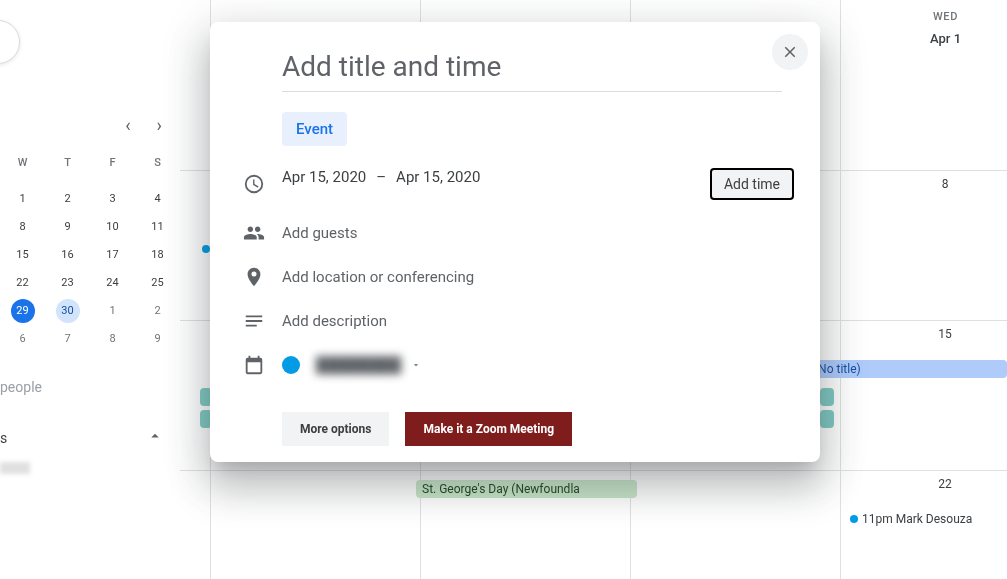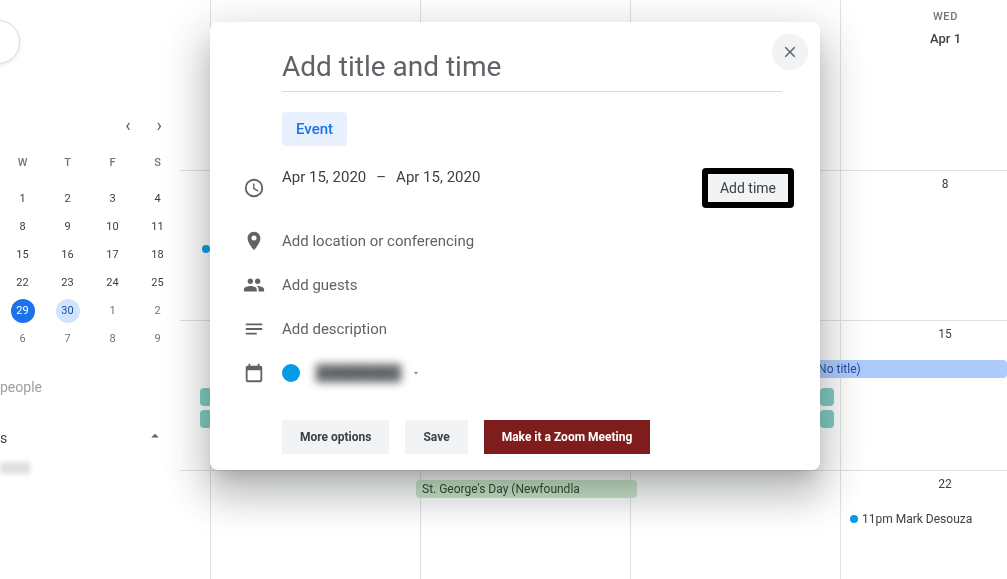--- a/index.html
+++ b/index.html
@@ -40,21 +40,21 @@
   .title-input { margin-left: 56px; width: 500px; border: none; border-bottom: 1px solid #dadce0; font-size: 28px; color: #0369a1; padding: 4px 0 8px 0; outline: none; background: transparent; }
   .title-input::placeholder { color: #5f6368; }
   .tab-row { margin-left: 56px; margin-top: 20px; }
   .tab-chip { display: inline-block; background: #e8f0fe; color: #1a73e8; font-size: 15px; font-weight: 500; padding: 8px 14px; border-radius: 4px; }
   .field-row { display: flex; align-items: center; margin-top: 22px; }
   .field-icon { width: 56px; display: flex; justify-content: center; }
   .field-icon svg { width: 22px; height: 22px; fill: #5f6368; }
   .field-body { flex: 1; font-size: 15px; color: #3c4043; display: flex; }
   .placeholder { color: #5f6368; }
   .dash { margin: 0 10px; color: #3c4043; }
-  .add-time-btn { margin-left: auto; margin-right: 10px; background: #f1f3f4; border: 6px solid #000000; border-radius: 4px; padding: 6px 12px; font-size: 14px; color: #3c4043; cursor: pointer; }
+  .add-time-btn { margin-left: auto; margin-right: 10px; background: #f1f3f4; border: 2px solid #000000; border-radius: 4px; padding: 6px 12px; font-size: 14px; color: #3c4043; cursor: pointer; }
   .cal-dot { width: 18px; height: 18px; border-radius: 50%; background: #039be5; margin-right: 16px; }
   .cal-name { color: #5f6368; filter: blur(4px); }
   .dd-arrow { margin-left: 10px; }
   .dd-arrow svg { width: 10px; height: 10px; fill: #5f6368; }
   .btn-row { display: flex; gap: 16px; margin-top: 36px; margin-left: 56px; }
   .btn { padding: 10px 18px; border-radius: 0; font-size: 12px; font-weight: 700; cursor: pointer; border: none; }
   .btn-flat { background: #f1f3f4; color: #3c4043; }
   .btn-primary { background: #7f1d1d; color: #fff; }
 </style>
 </head>
@@ -182,33 +182,33 @@
         <span>Apr 15, 2020</span>
         <span class="dash">–</span>
         <span>Apr 15, 2020</span>
         <button class="add-time-btn">Add time</button>
       </div>
     </div>
 
     <div class="field-row">
       <div class="field-icon">
           <svg viewBox="0 0 24 24">
+            <path d="M16 11c1.66 0 3-1.34 3-3s-1.34-3-3-3-3 1.34-3 3 1.34 3 3 3zm-8 0c1.66 0 3-1.34 3-3S9.66 5 8 5 5 6.34 5 8s1.34 3 3 3zm0 2c-2.33 0-7 1.17-7 3.5V19h14v-2.5C15 14.17 10.33 13 8 13zm8 0c-.29 0-.62.02-.97.05 1.16.84 1.97 1.97 1.97 3.45V19h6v-2.5c0-2.33-4.67-3.5-7-3.5z"></path>
+          </svg>
+        </div>
+      <div class="field-body placeholder">Add guests</div>
+    </div>
+
+    <div class="field-row">
+      <div class="field-icon">
+          <svg viewBox="0 0 24 24">
             <path d="M12 2C8.13 2 5 5.13 5 9c0 5.25 7 13 7 13s7-7.75 7-13c0-3.87-3.13-7-7-7zm0 9.5A2.5 2.5 0 1 1 12 6a2.5 2.5 0 0 1 0 5.5z"></path>
           </svg>
         </div>
       <div class="field-body placeholder">Add location or conferencing</div>
-    </div>
-
-    <div class="field-row">
-      <div class="field-icon">
-          <svg viewBox="0 0 24 24">
-            <path d="M16 11c1.66 0 3-1.34 3-3s-1.34-3-3-3-3 1.34-3 3 1.34 3 3 3zm-8 0c1.66 0 3-1.34 3-3S9.66 5 8 5 5 6.34 5 8s1.34 3 3 3zm0 2c-2.33 0-7 1.17-7 3.5V19h14v-2.5C15 14.17 10.33 13 8 13zm8 0c-.29 0-.62.02-.97.05 1.16.84 1.97 1.97 1.97 3.45V19h6v-2.5c0-2.33-4.67-3.5-7-3.5z"></path>
-          </svg>
-        </div>
-      <div class="field-body placeholder">Add guests</div>
     </div>
 
     <div class="field-row">
       <div class="field-icon">
           <svg viewBox="0 0 24 24">
             <path d="M3 18h12v-2H3v2zm0-5h18v-2H3v2zm0-7v2h18V6H3z"></path>
           </svg>
         </div>
       <div class="field-body placeholder">Add description</div>
     </div>
@@ -223,17 +223,16 @@
         <span class="cal-dot"></span>
         <span class="cal-name">████████</span>
         <span class="dd-arrow"><svg viewBox="0 0 24 24">
               <path d="M7 10l5 5 5-5z"></path>
             </svg></span>
       </div>
     </div>
 
     <div class="btn-row">
       <button class="btn btn-flat">More options</button>
-      <button class="btn btn-flat">Save</button>
       <button class="btn btn-primary">Make it a Zoom Meeting</button>
     </div>
   </div>
 </div>
 
 </body></html>

